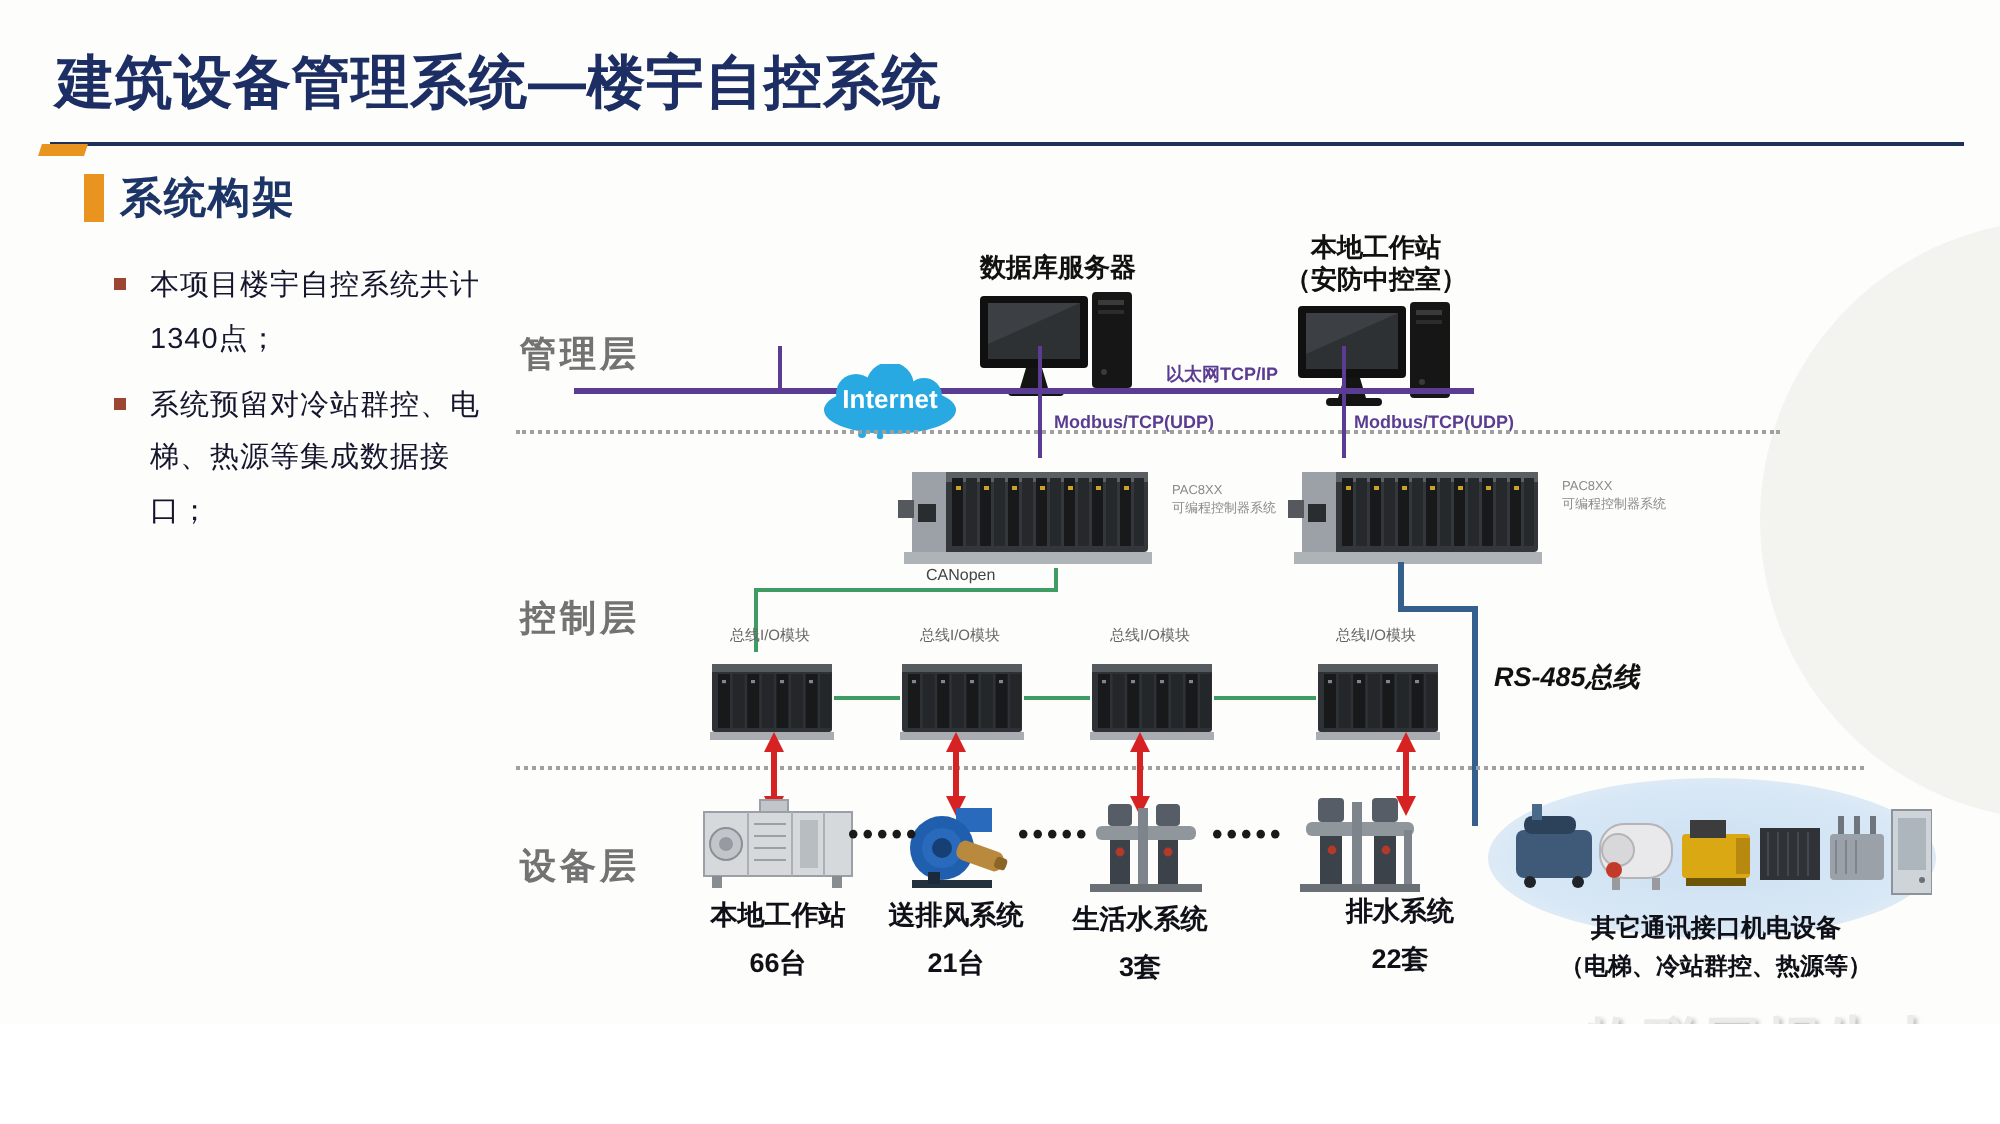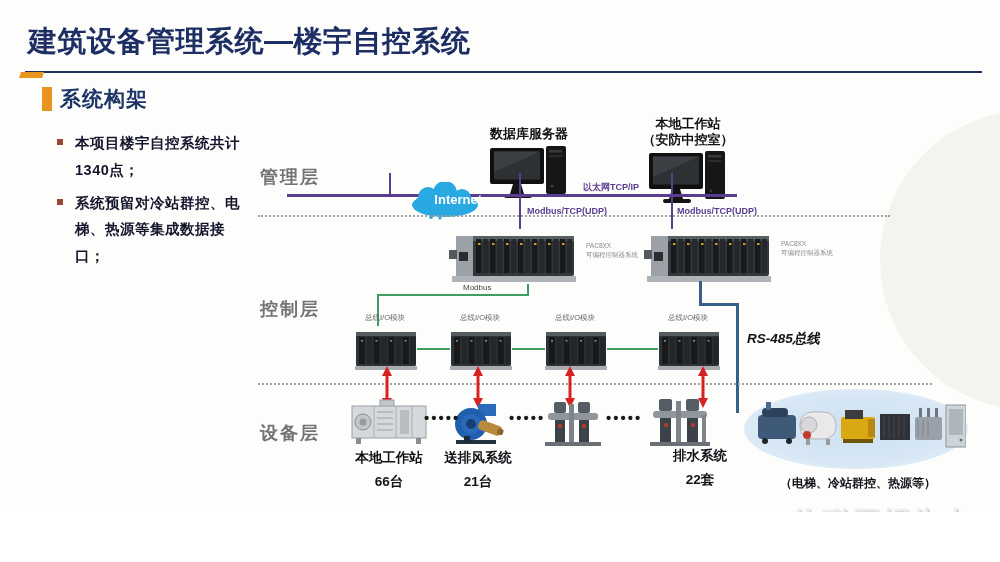--- a/index.html
+++ b/index.html
@@ -14,35 +14,35 @@
   .title-rule { position:absolute; left:25px; top:71px; width:957px; height:2px; background:#1f3158; z-index:2;}
   .title-dash { position:absolute; left:20px; top:72px; width:23px; height:6px; background:#e8941f; transform:skewX(-18deg); z-index:2;}
   .section { position:absolute; left:42px; top:85px; display:flex; align-items:center; z-index:2;}
   .section-bar { width:10px; height:24px; background:#e8941f; margin-right:8px; }
   .section-title { font-size:21px; font-weight:bold; color:#1c3566; letter-spacing:1px; }
 
   
   .bullets { position:absolute; left:57px; top:130px; width:186px; z-index:2;}
   .bullet { display:flex; margin-bottom:6px; }
   .bullet-marker { flex:0 0 6px; width:6px; height:6px; background:#9a4632; margin:9px 12px 0 0; }
-  .bullet-text { font-size:14.5px; font-weight:bold; color:#15152e; line-height:1.85; letter-spacing:0.5px; }
+  .bullet-text { font-size:14.5px; font-weight:normal; color:#15152e; line-height:1.85; letter-spacing:0.5px; }
 
   
   .layer-label { position:absolute; font-size:18px; font-weight:bold; color:#737373; letter-spacing:2px; }
   .node-label { font-size:13px; font-weight:bold; color:#111; text-align:center; line-height:1.2; }
   .purple-line { position:absolute; background:#5a3c92; }
   .green-line { position:absolute; background:#3f9d63; }
   .steel-line { position:absolute; background:#35608d; }
   .proto-label { position:absolute; font-size:9px; font-weight:bold; color:#5a3c92; white-space:nowrap; }
   .tiny-label { position:absolute; font-size:7.5px; color:#666; white-space:nowrap; }
   .dotted-sep { position:absolute; height:0; border-top:2px dotted #a0a0a0; }
 
   .mgmt-node { position:absolute; display:flex; flex-direction:column; align-items:center; }
   .cloud-wrap { position:absolute; }
-  .cloud-text { position:absolute; left:0; top:10px; width:100%; text-align:right; color:#fff; font-size:13px; font-weight:bold; }
+  .cloud-text { position:absolute; left:0; top:10px; width:100%; text-align:center; color:#fff; font-size:13px; font-weight:bold; }
 
   .plc-side-label { position:absolute; font-size:6.5px; color:#8a8a8a; line-height:1.35; white-space:nowrap; }
   .rs485-label { position:absolute; font-size:13.5px; font-weight:bold; color:#111; white-space:nowrap;font-style:italic; }
 
   .red-arrow { position:absolute; width:12px; height:42px; }
 
   .dev-dots { position:absolute; font-size:15px; font-weight:bold; color:#1a1a1a; letter-spacing:2px; }
   .dev-label-group { position:absolute; width:110px; text-align:center; }
   .dev-name { font-size:13.5px; font-weight:bold; color:#101018; }
   .dev-count { font-size:13.5px; font-weight:bold; color:#101018; margin-top:6px; }
@@ -221,21 +221,21 @@
     </g>
   </svg>
   <div class="plc-side-label" style="left:781px; top:240px;">
     <div>PAC8XX</div>
     <div>可编程控制器系统</div>
   </div>
 
   <div class="green-line" style="left:527px; top:284px; width:2px; height:11px;"></div>
   <div class="green-line" style="left:377px; top:294px; width:152px; height:2px;"></div>
   <div class="green-line" style="left:377px; top:294px; width:2px; height:32px;"></div>
-  <div class="tiny-label" style="left:463px; top:283px; font-size:8px; color:#444;">Modbus</div>
+  <div class="tiny-label" style="left:463px; top:283px; font-size:8px; color:#444;">CANopen</div>
 
   <div class="tiny-label" style="left:365px; top:313px;">总线I/O模块</div>
   <div class="tiny-label" style="left:460px; top:313px;">总线I/O模块</div>
   <div class="tiny-label" style="left:555px; top:313px;">总线I/O模块</div>
   <div class="tiny-label" style="left:668px; top:313px;">总线I/O模块</div>
 
   <svg style="position:absolute; left:355px; top:326px;" width="62" height="46" viewBox="0 0 62 46">
     <rect x="0" y="40" width="62" height="4" fill="#a9adb2"></rect>
     <rect x="1" y="6" width="60" height="34" rx="1.5" fill="#2e3236"></rect>
     <rect x="1" y="6" width="60" height="4" fill="#565b60"></rect>
@@ -416,20 +416,24 @@
   <div class="dev-dots" style="left:606px; top:409px;">•••••</div>
 
   <div class="dev-label-group" style="left:334px; top:449px;">
     <div class="dev-name">本地工作站</div>
     <div class="dev-count">66台</div>
   </div>
   <div class="dev-label-group" style="left:423px; top:449px;">
     <div class="dev-name">送排风系统</div>
     <div class="dev-count">21台</div>
   </div>
+  <div class="dev-label-group" style="left:515px; top:451px;">
+    <div class="dev-name">生活水系统</div>
+    <div class="dev-count">3套</div>
+  </div>
   <div class="dev-label-group" style="left:645px; top:447px;">
     <div class="dev-name">排水系统</div>
     <div class="dev-count">22套</div>
   </div>
 
   <div class="other-ellipse"></div>
   <svg class="other-equip" width="210" height="54" viewBox="0 0 210 54">
 
     <rect x="2" y="16" width="38" height="24" rx="4" fill="#3e5a78"></rect>
     <rect x="6" y="9" width="26" height="9" rx="4" fill="#2c415a"></rect>
@@ -464,20 +468,21 @@
     <g stroke="#7e858c">
         <line x1="162" y1="21" x2="162" y2="38"></line>
         <line x1="167" y1="21" x2="167" y2="38"></line>
         <line x1="172" y1="21" x2="172" y2="38"></line>
       </g>
 
     <rect x="190" y="6" width="20" height="42" fill="#cfd4d8" stroke="#8d939a"></rect>
     <rect x="193" y="10" width="14" height="26" fill="#aeb6bd"></rect>
     <circle cx="205" cy="41" r="1.5" fill="#6b7076"></circle>
   </svg>
+  <div class="other-title">其它通讯接口机电设备</div>
   <div class="other-sub">（电梯、冷站群控、热源等）</div>
 
   <div class="watermark">
     <svg width="50" height="36" viewBox="0 0 50 36">
       <g fill="none" stroke="#dcdcda" stroke-width="2">
         <circle cx="17" cy="15" r="11"></circle>
         <circle cx="35" cy="21" r="8"></circle>
       </g>
       <g fill="#dcdcda">
         <circle cx="13" cy="12" r="1.5"></circle>

